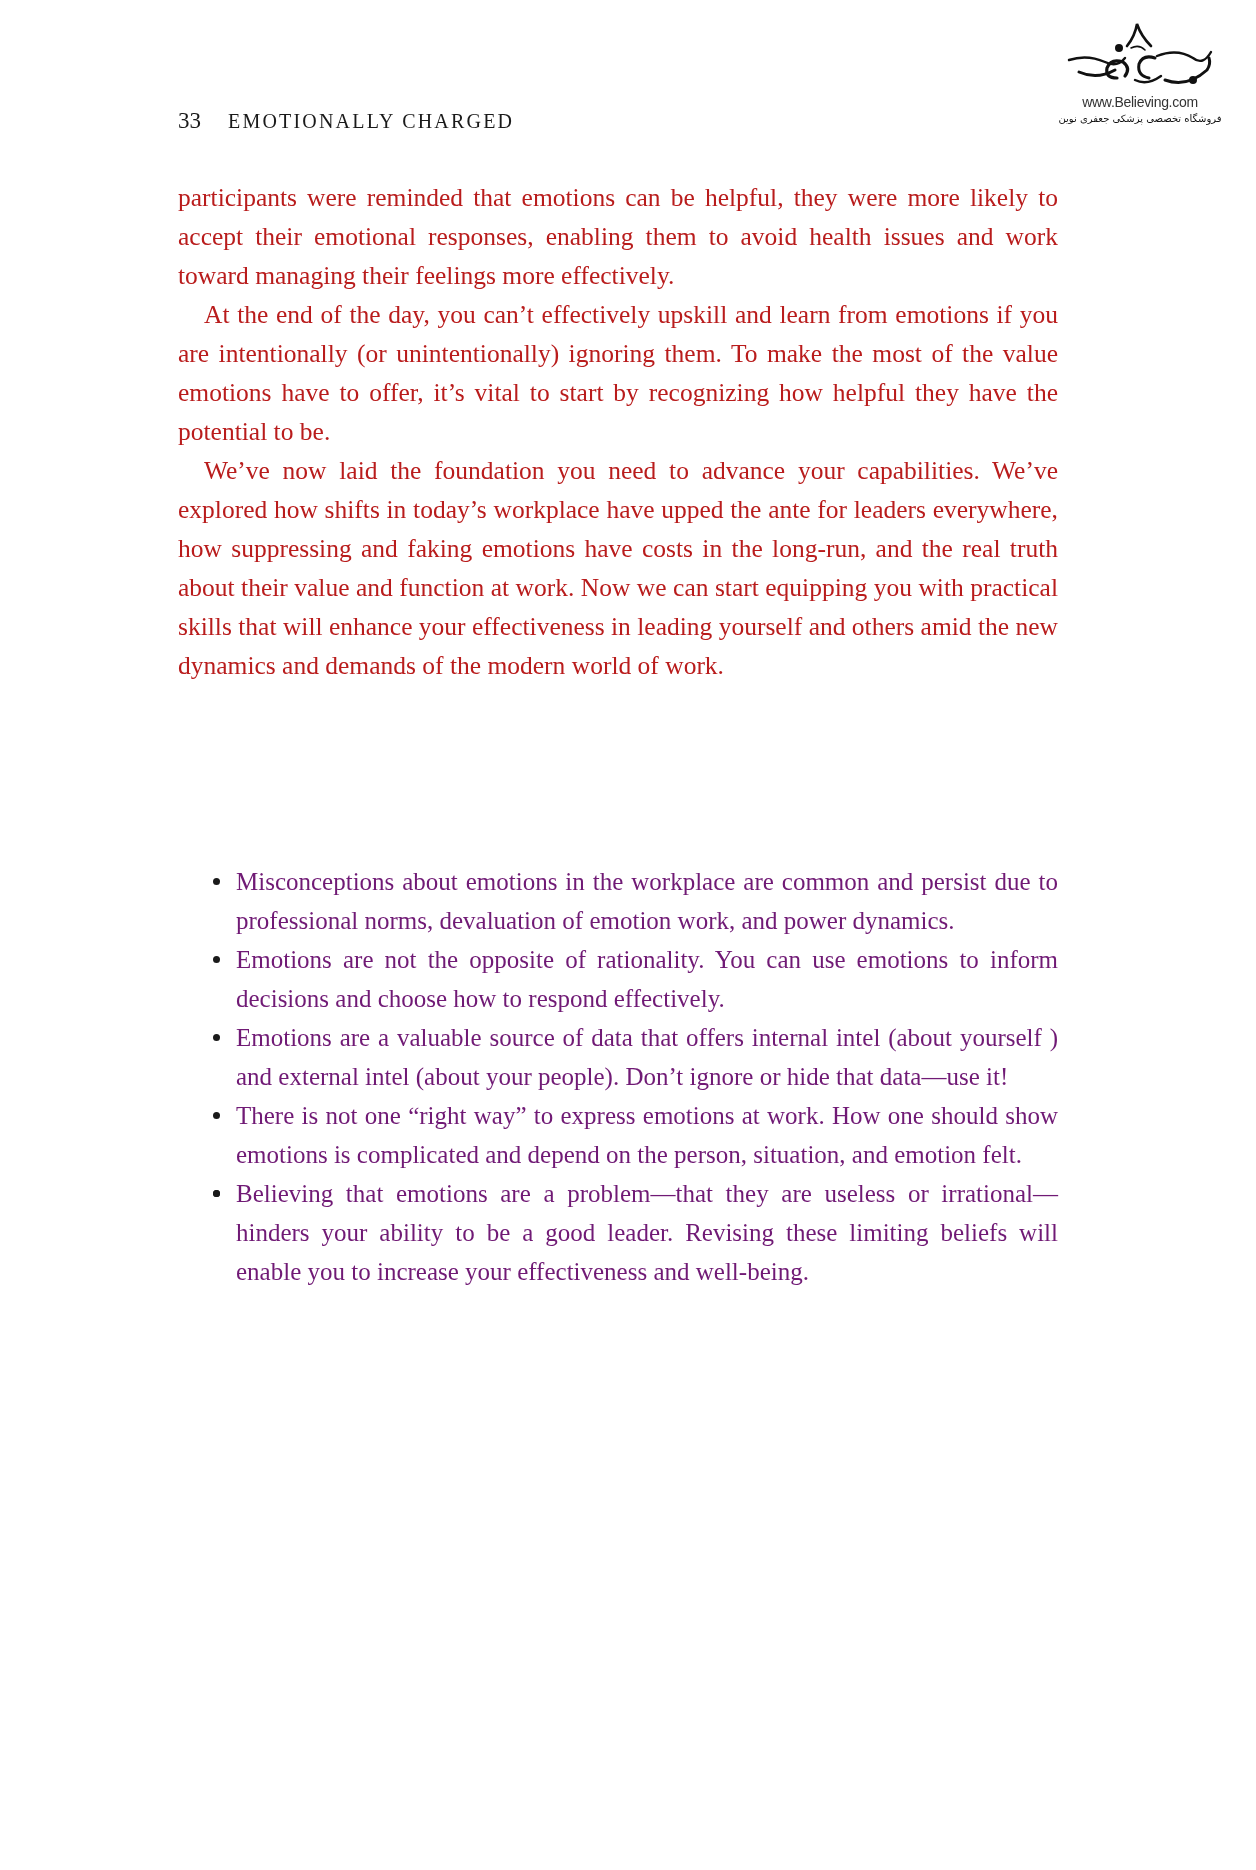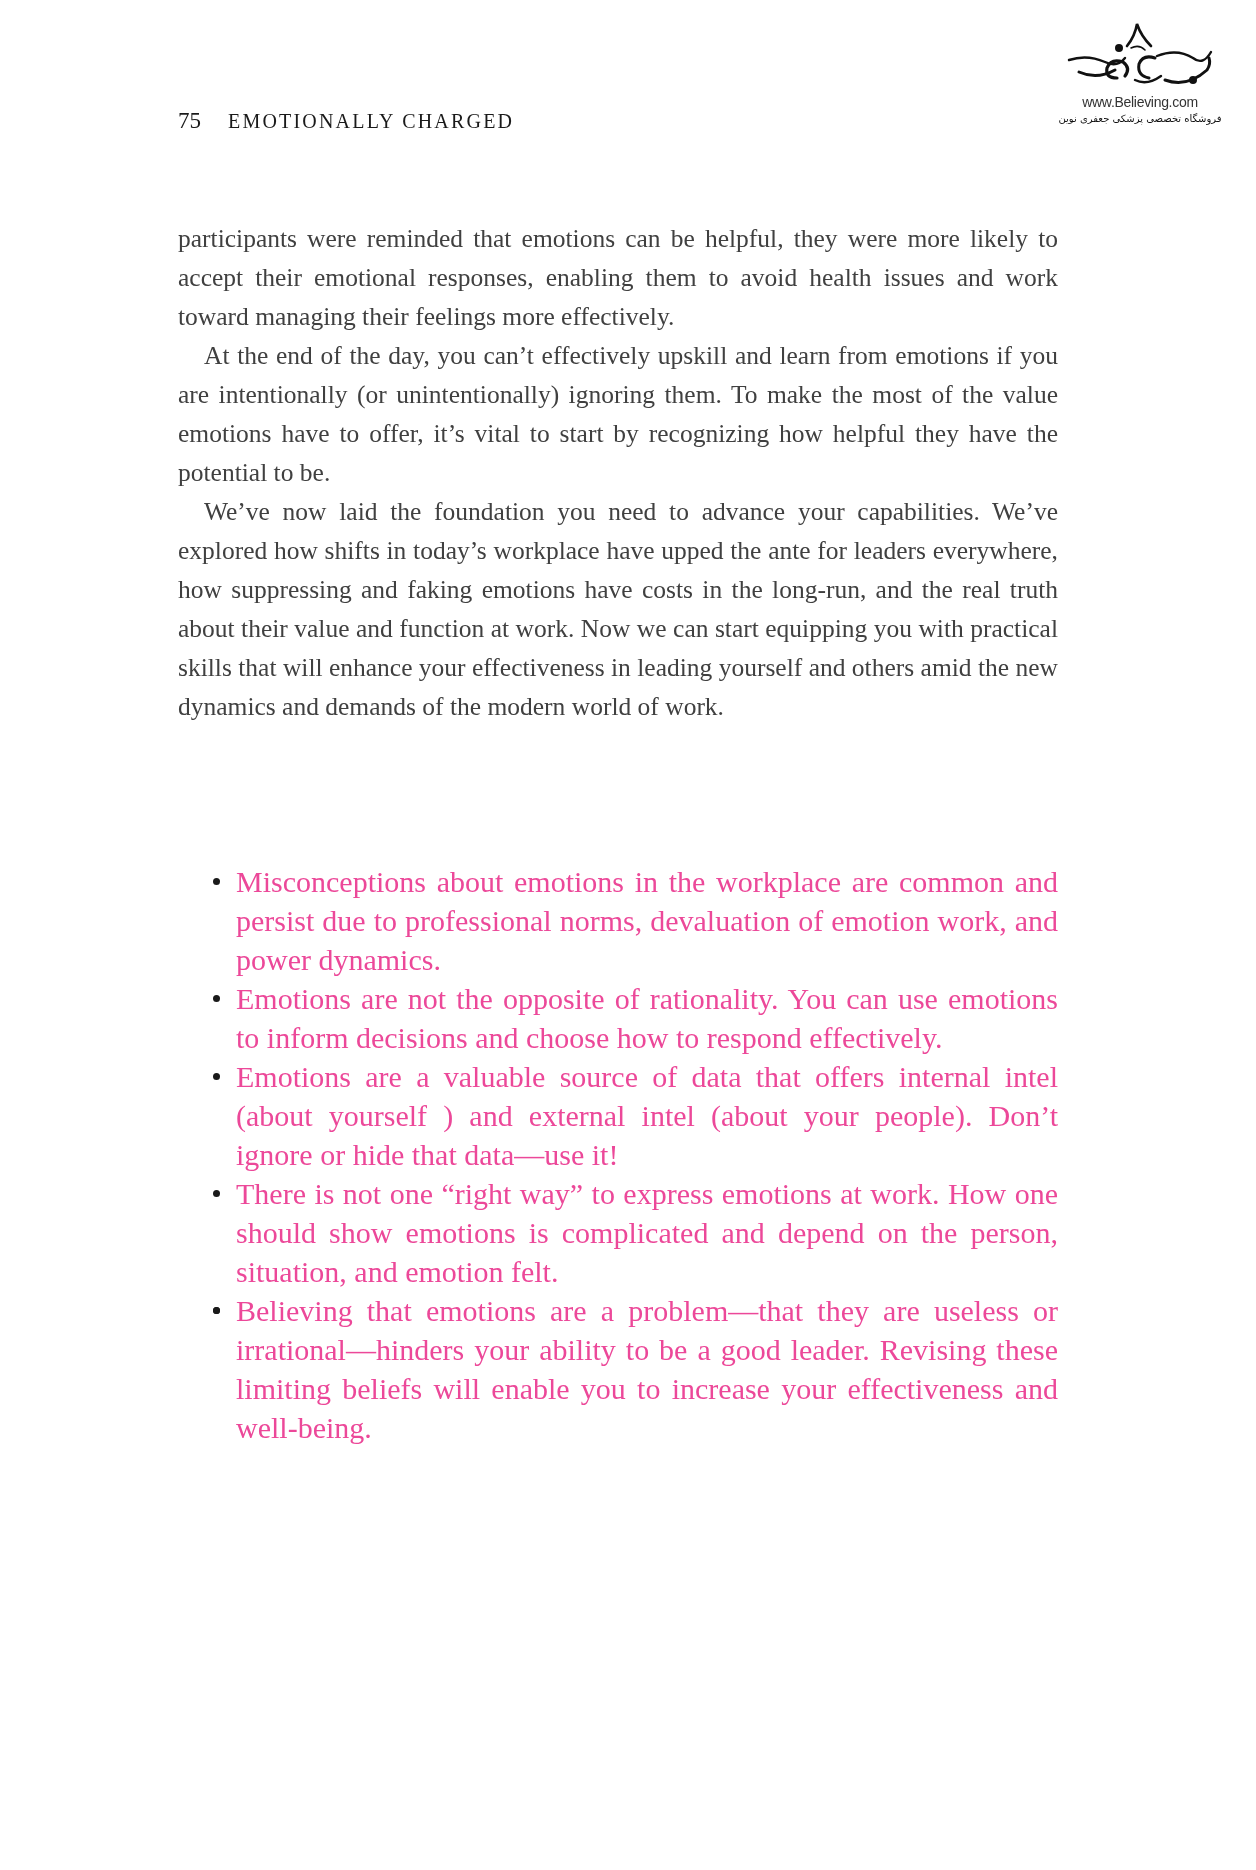--- a/index.html
+++ b/index.html
@@ -72,22 +72,21 @@
 
     
     .body-text {
       position: absolute;
       left: 178px;
       top: 178px;
       width: 880px;
       font-size: 25.5px;
       line-height: 39px;
       text-align: justify;
-      color: #404040;
-      margin-top: 41px;
+      color: #b91c1c;
     }
     .body-text p {
       margin: 0;
       hyphens: manual;
     }
     .body-text p.indent {
       text-indent: 26px;
     }
 
     .section-heading {
@@ -103,23 +102,23 @@
     }
 
     .takeaways {
       position: absolute;
       left: 178px;
       top: 862px;
       width: 880px;
       margin: 0;
       padding: 0;
       list-style: none;
-      font-size: 30px;
+      font-size: 25px;
       line-height: 39px;
-      color: #ec4899;
+      color: #701a75;
     }
     .takeaways li {
       position: relative;
       padding-left: 58px;
       text-align: justify;
     }
     .takeaways li .bullet {
       position: absolute;
       left: 35px;
       top: 16px;
@@ -128,21 +127,21 @@
       border-radius: 50%;
       background: #1a1a1a;
     }
   </style>
 </head>
 <body>
 
 <div class="page">
 
   <div class="running-head">
-    <span class="page-number">75</span>
+    <span class="page-number">33</span>
     <span class="book-title">EMOTIONALLY CHARGED</span>
   </div>
 
   <div class="watermark">
     <svg width="150" height="78" viewBox="0 0 150 78">
       <g fill="none" stroke="#111" stroke-linecap="round">
 
         <path d="M62 28 Q70 18 72 6 Q76 18 86 28" stroke-width="2.6"></path>
         <path d="M66 30 Q74 26 80 32" stroke-width="1.6"></path>
 

